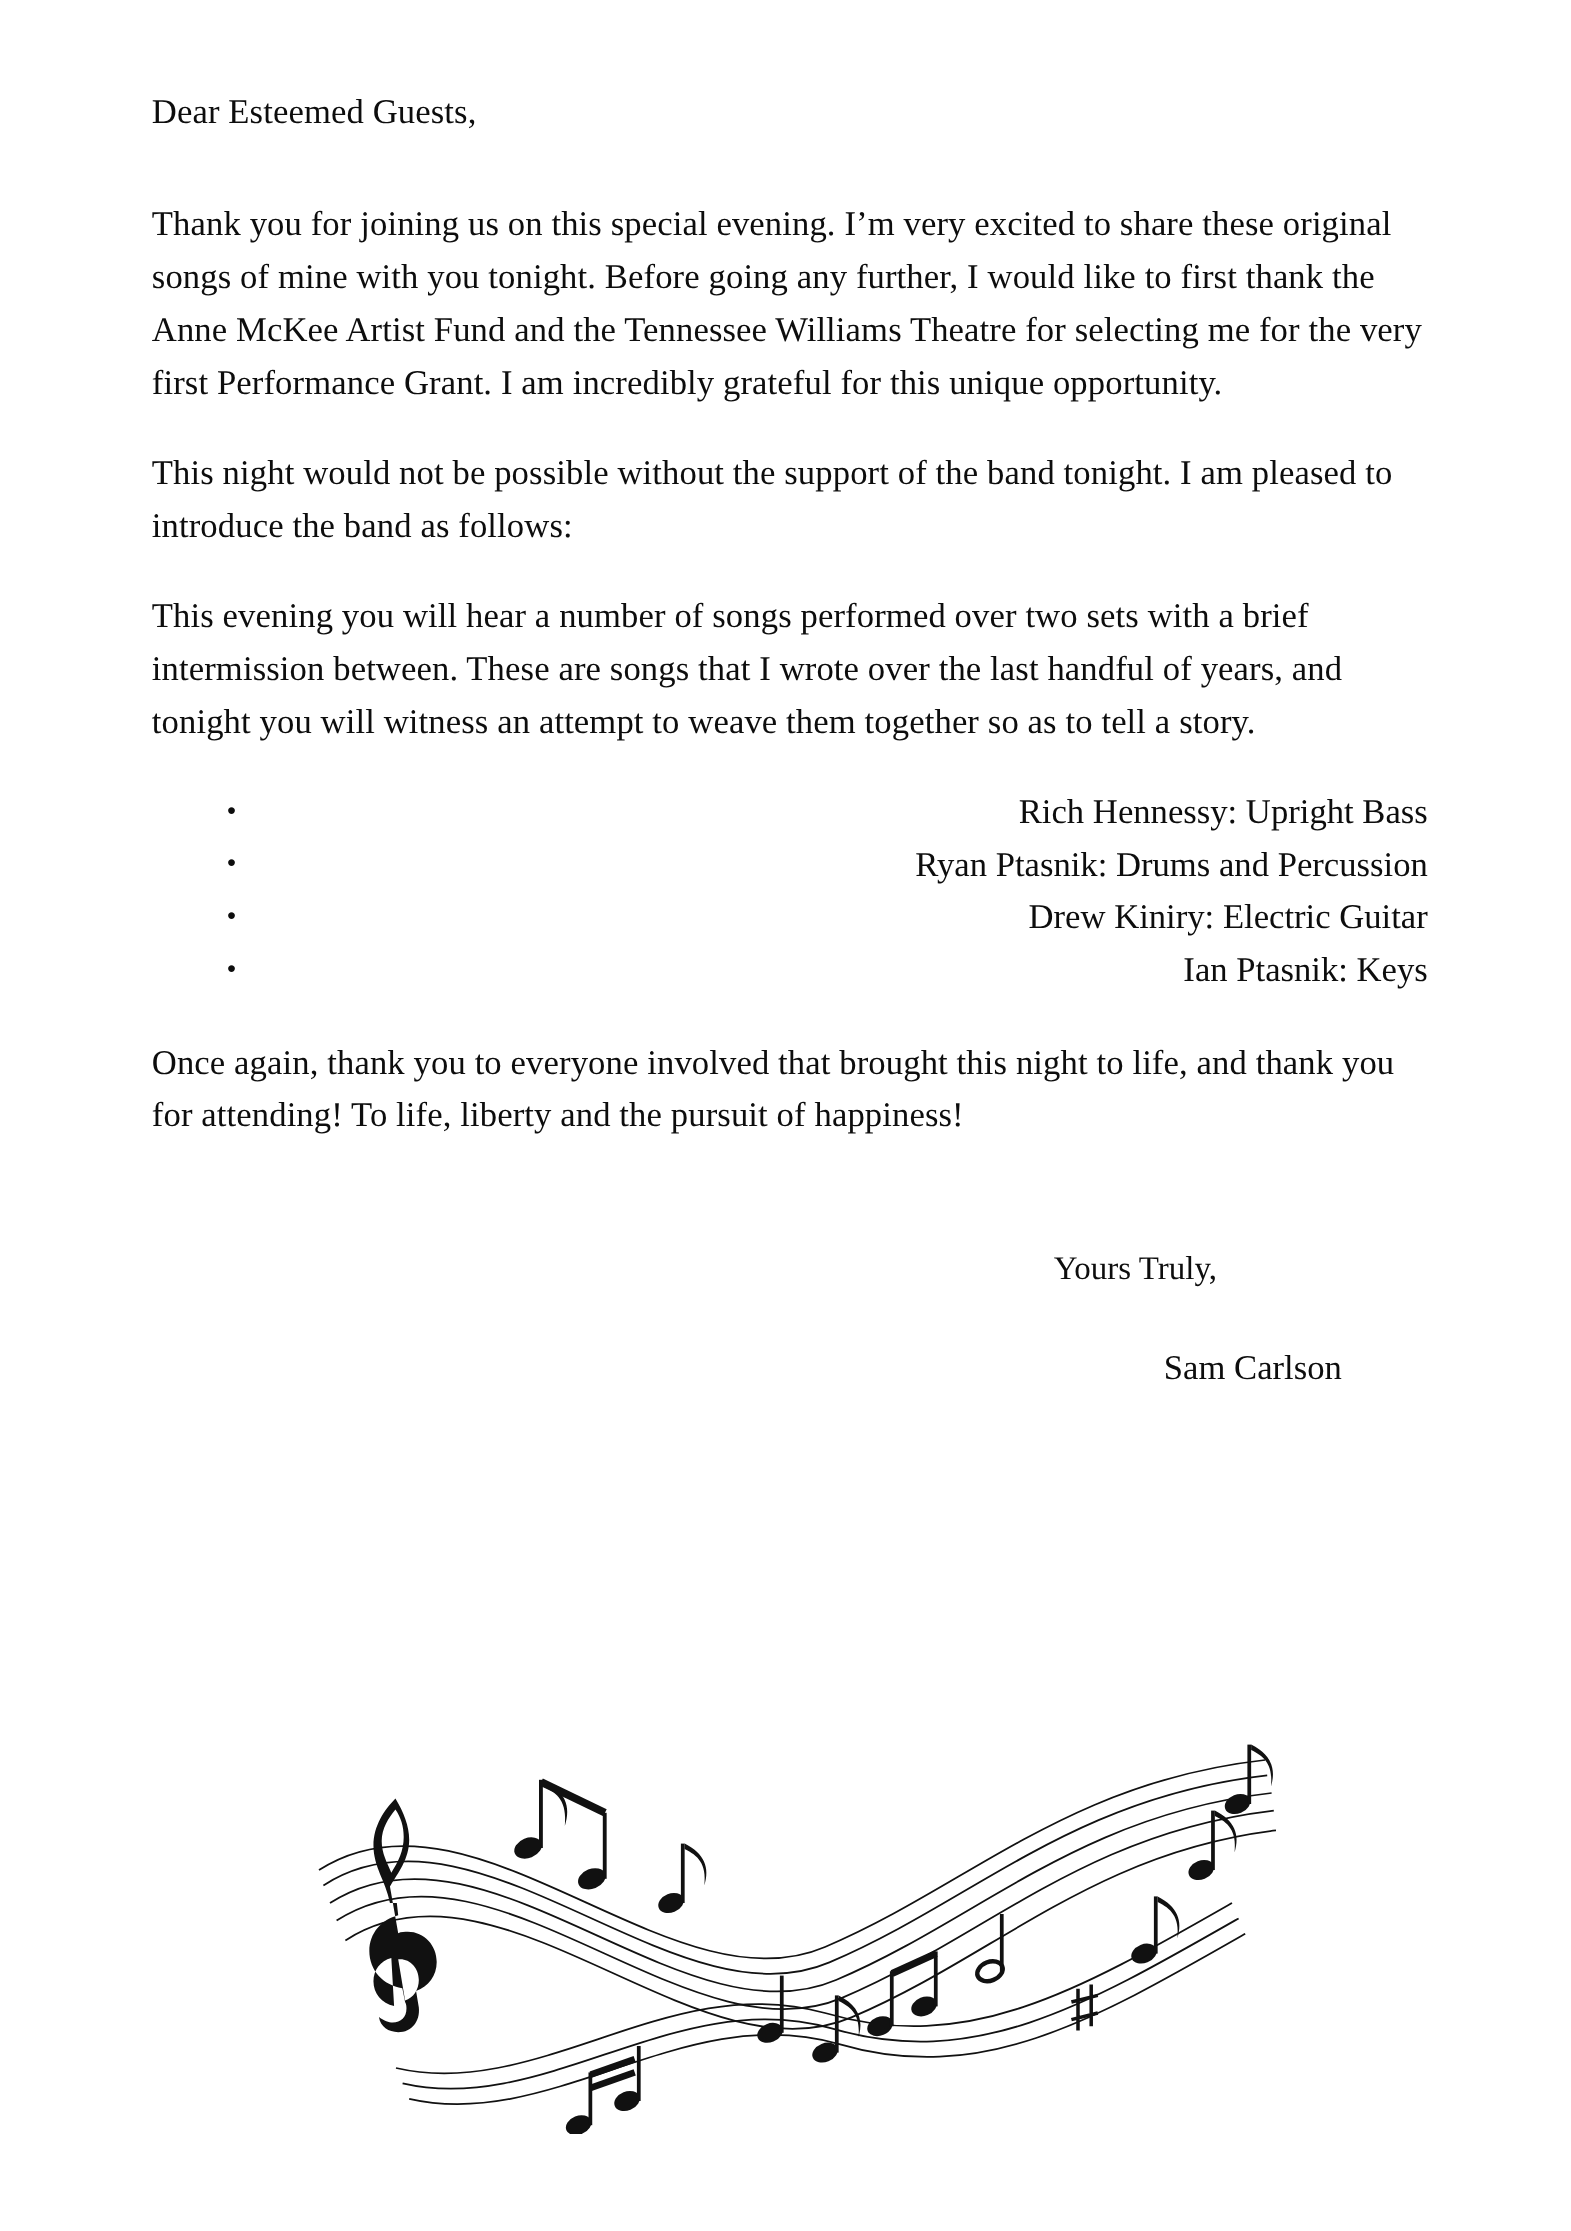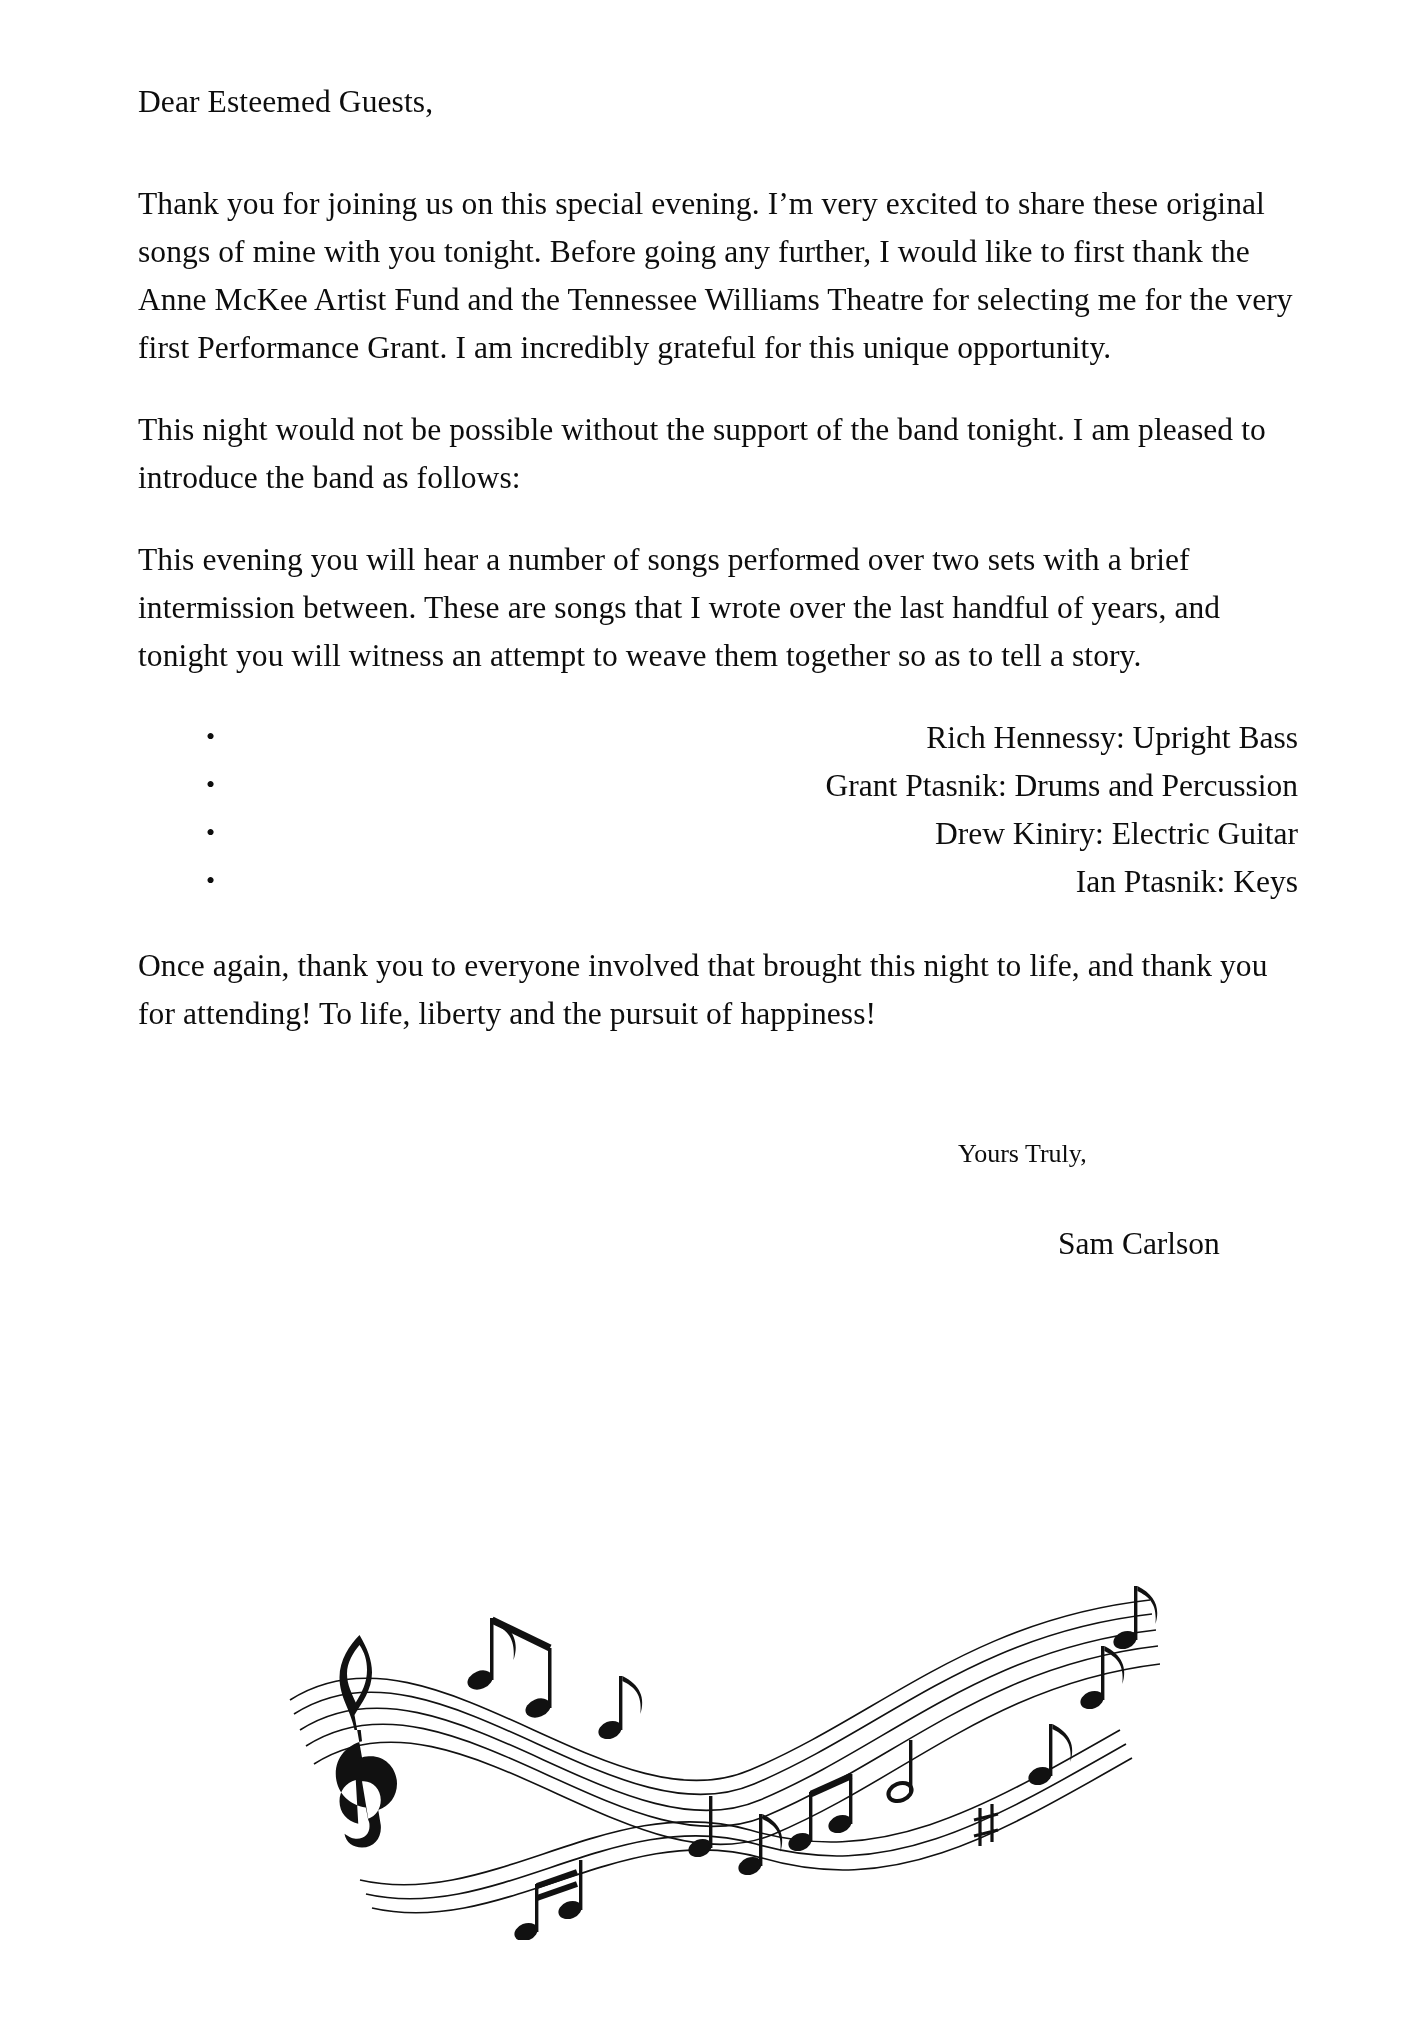--- a/index.html
+++ b/index.html
@@ -57,21 +57,21 @@
     left: 0;
     top: -1px;
     font-size: 26px;
     line-height: 48px;
   }
   .closing {
     margin-top: 92px;
     text-align: left;
   }
   .closing .yours {
-    font-size: 26px;
+    font-size: 30px;
     line-height: 48px;
     margin: 0 0 0 820px;
   }
   .closing .signature {
     font-size: 31.5px;
     line-height: 48px;
     margin: 42px 0 3px 920px;
   }
   .music-art {
     position: absolute;
@@ -91,21 +91,21 @@
     <p class="para salutation">Dear Esteemed Guests,</p>
 
     <p class="para">Thank you for joining us on this special evening.  I’m very excited to share these original songs of mine with you tonight.   Before going any further, I would like to first thank the Anne McKee Artist Fund and the Tennessee Williams Theatre for selecting me for the very first Performance Grant.  I am incredibly grateful for this unique opportunity.</p>
 
     <p class="para">This night would not be possible without the support of the band tonight. I am pleased to introduce the band as follows:</p>
 
     <p class="para">This evening you will hear a number of songs performed over two sets with a brief intermission between.  These are songs that I wrote over the last handful of years, and tonight you will witness an attempt to weave them together so as to tell a story.</p>
 
     <ul class="band-list">
       <li>Rich Hennessy: Upright Bass</li>
-      <li>Grant Ptasnik: Drums and Percussion</li>
+      <li>Ryan Ptasnik: Drums and Percussion</li>
       <li>Drew Kiniry: Electric Guitar</li>
       <li>Ian Ptasnik: Keys</li>
     </ul>
 
     <p class="para">Once again, thank you to everyone involved that brought this night to life, and thank you for attending!  To life, liberty and the pursuit of happiness!</p>
 
     <div class="closing">
       <p class="yours">Yours Truly,</p>
       <p class="signature">Sam Carlson</p>
     </div>

